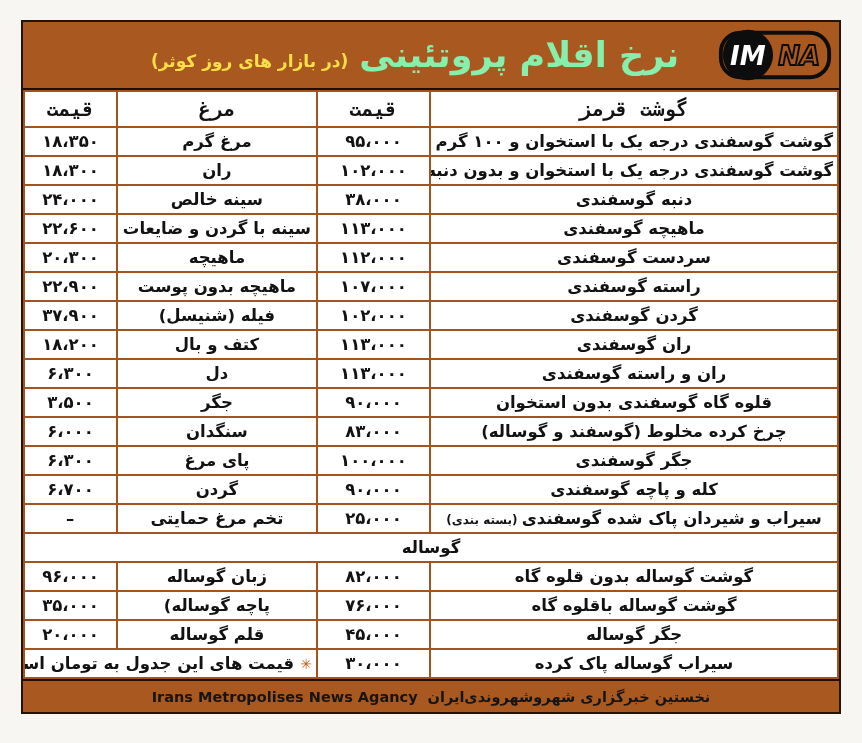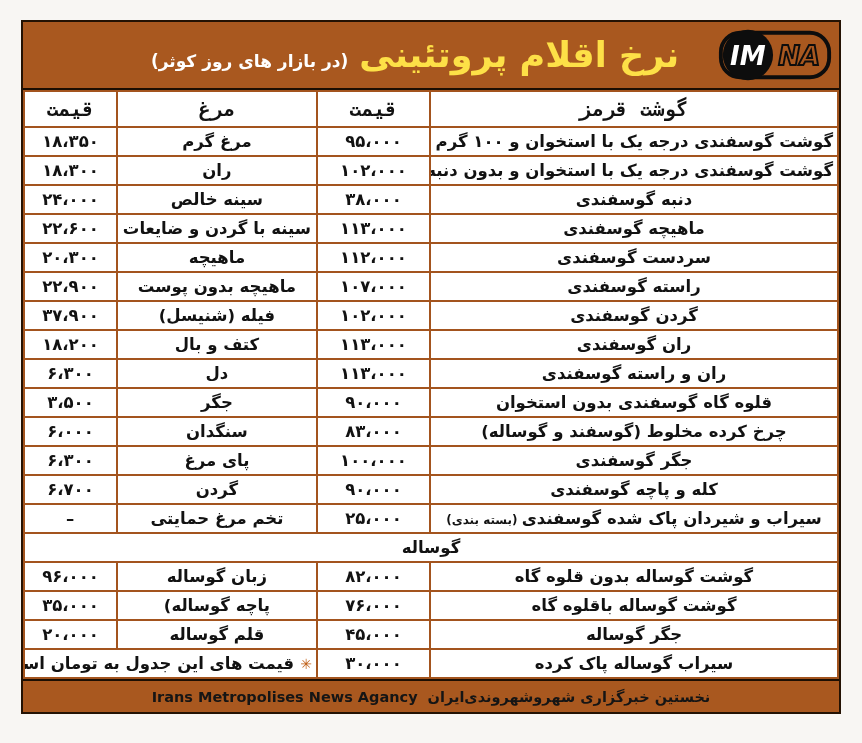--- a/index.html
+++ b/index.html
@@ -31,25 +31,25 @@
     margin:0 6px 0 0;
     display:flex;align-items:flex-start;
   }
   .title-wrap{
     flex:1 1 auto;
     text-align:center;
     padding-left:90px; 
     white-space:nowrap;
   }
   .title-main{
-    font-size:35px;font-weight:bold;color:#fde047;
+    font-size:35px;font-weight:bold;color:#86efac;
     letter-spacing:0;
   }
   .title-sub{
-    font-size:17px;font-weight:bold;color:#ffffff;
+    font-size:17px;font-weight:bold;color:#fde047;
     margin-right:6px;
   }
   
   table.price{
     width:100%;
     border-collapse:collapse;
     table-layout:fixed;
     background:#ffffff;
   }
   table.price col.c-red-name{width:404px;}

